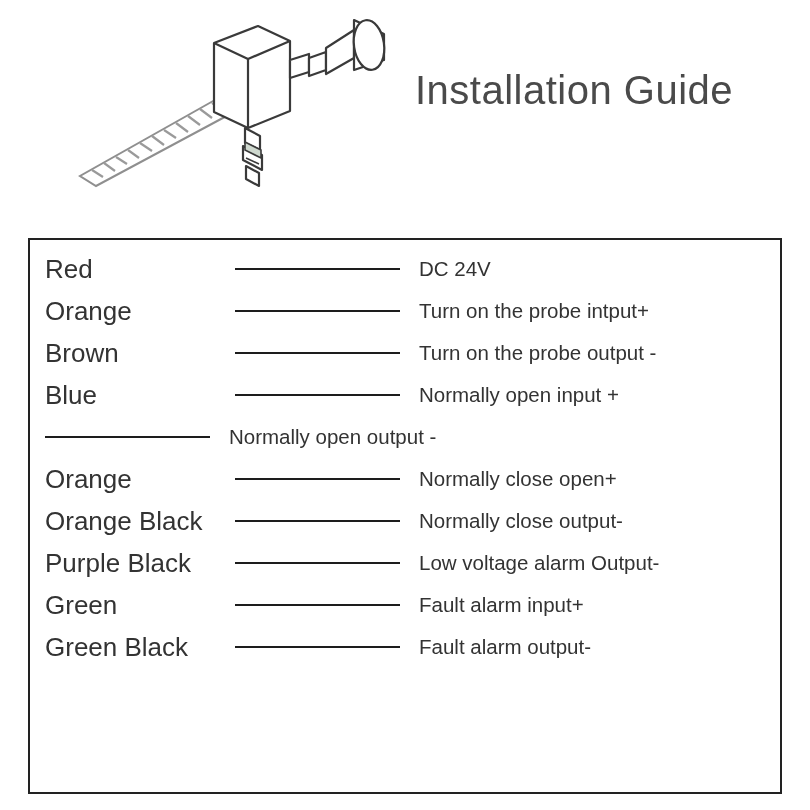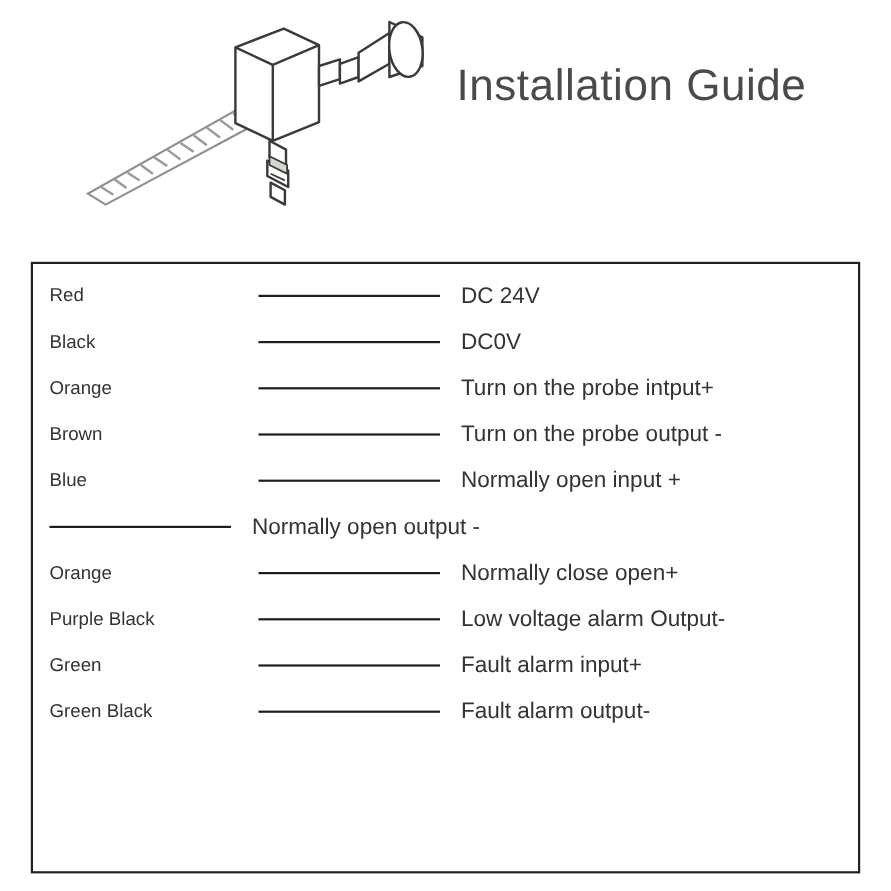--- a/index.html
+++ b/index.html
@@ -29,21 +29,21 @@
   .header-illustration {
     position: absolute;
     left: 62px;
     top: 8px;
     width: 330px;
     height: 195px;
   }
   .header-title {
     position: absolute;
     left: 415px;
-    top: 56px;
+    top: 68px;
     font-size: 40px;
     font-weight: 400;
     letter-spacing: 0.5px;
     color: #4a4a4a;
     white-space: nowrap;
   }
 
   
   .wiring-box {
     position: absolute;
@@ -63,21 +63,21 @@
   }
   .wire-row {
     display: flex;
     align-items: center;
     height: 42px;
   }
   .wire-color {
     width: 190px;
     padding-left: 15px;
     box-sizing: border-box;
-    font-size: 17px;
+    font-size: 26px;
     color: #333333;
     white-space: nowrap;
   }
   .wire-line {
     width: 195px;
     display: flex;
     align-items: center;
     justify-content: center;
   }
   .wire-line .dash {
@@ -155,27 +155,20 @@
     <div class="wiring-list">
 
       <div class="wire-row">
         <div class="wire-color">Red</div>
         <div class="wire-line">
             <span class="dash"></span>
           </div>
         <div class="wire-func">DC 24V</div>
       </div>
 
-      <div class="wire-row">
-        <div class="wire-color">Black</div>
-        <div class="wire-line">
-            <span class="dash"></span>
-          </div>
-        <div class="wire-func">DC0V</div>
-      </div>
 
       <div class="wire-row">
         <div class="wire-color">Orange</div>
         <div class="wire-line">
             <span class="dash"></span>
           </div>
         <div class="wire-func">Turn on the probe intput+</div>
       </div>
 
       <div class="wire-row">
@@ -202,20 +195,27 @@
       </div>
 
       <div class="wire-row">
         <div class="wire-color">Orange</div>
         <div class="wire-line">
             <span class="dash"></span>
           </div>
         <div class="wire-func">Normally close open+</div>
       </div>
 
+      <div class="wire-row">
+        <div class="wire-color">Orange Black</div>
+        <div class="wire-line">
+            <span class="dash"></span>
+          </div>
+        <div class="wire-func">Normally close output-</div>
+      </div>
 
 
       <div class="wire-row">
         <div class="wire-color">Purple Black</div>
         <div class="wire-line">
             <span class="dash"></span>
           </div>
         <div class="wire-func">Low voltage alarm Output-</div>
       </div>
 

